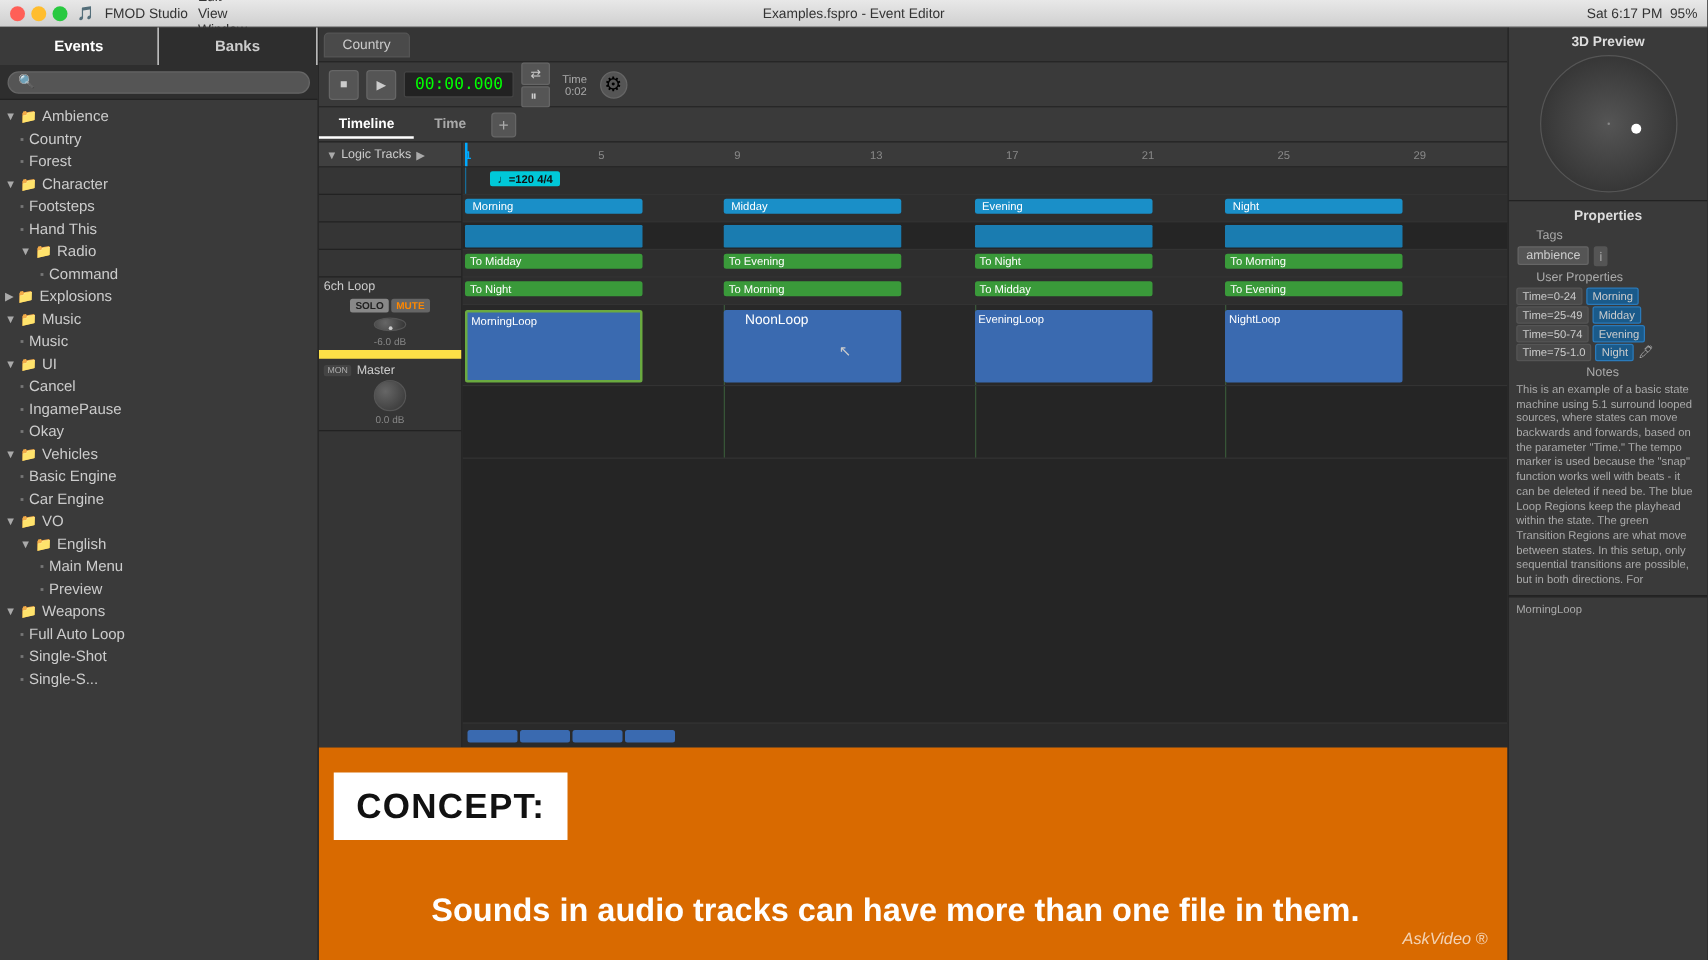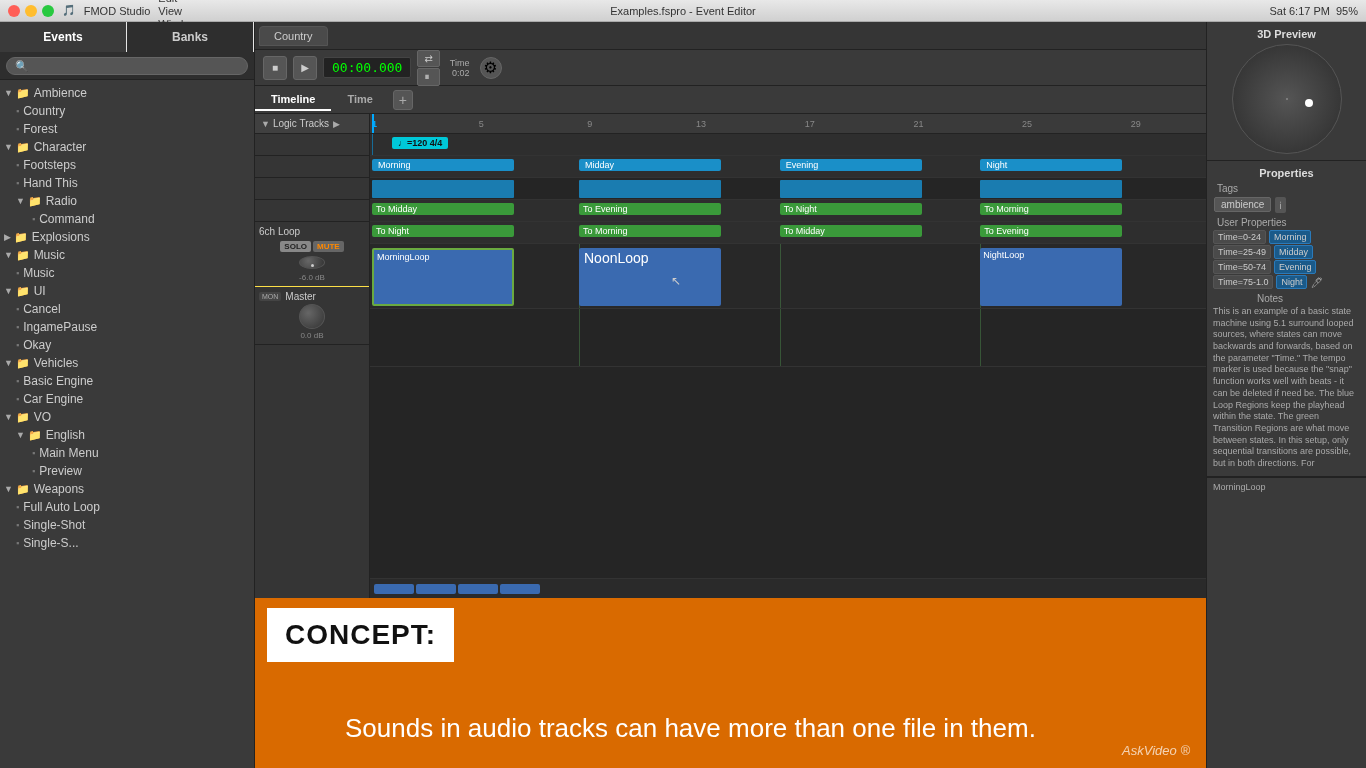--- a/index.html
+++ b/index.html
@@ -195,38 +195,38 @@
       height: 170px;
       background: #d96a00;
       display: flex;
       align-items: flex-start;
       padding: 0;
       position: relative;
       flex-shrink: 0;
     }
     .concept-box {
       background: white;
-      margin: 10px 12px;
+      margin: 20px 12px;
       padding: 8px 18px;
       font-size: 28px;
       font-weight: 900;
       color: #111;
       letter-spacing: 1px;
       height: 54px;
       display: flex;
       align-items: center;
       text-align: right;
     }
     .concept-text {
       position: absolute;
       bottom: 24px;
       left: 90px;
       font-size: 26px;
       color: #fff;
-      font-weight: 400;
+      font-weight: 700;
     }
     .askvideo-logo {
       position: absolute;
       bottom: 10px;
       right: 16px;
       font-size: 13px;
       color: rgba(255,255,255,0.7);
       font-style: italic;
     }
 
@@ -248,21 +248,21 @@
     .panel-title { font-size: 11px; font-weight: bold; color: #ddd; margin-bottom: 4px; text-align: center; }
     .preview-circle {
       width: 110px; height: 110px;
       border-radius: 50%;
       background: radial-gradient(circle, #555, #2a2a2a);
       border: 1px solid #555;
       margin: 0 auto;
       display: flex; align-items: center; justify-content: center;
       position: relative;
     }
-    .prop-label { font-size: 10px; color: #aaa; margin: 2px 4px; }
+    .prop-label { font-size: 10px; color: #aaa; margin: 2px 16px; }
     .prop-tag {
       background: #555; border: 1px solid #666; padding: 1px 6px;
       font-size: 10px; color: #ccc; border-radius: 2px; display: inline-block; margin: 1px;
     }
     .prop-row {
       display: flex; align-items: center; gap: 3px; margin: 1px 0;
     }
     .prop-value {
       background: #4a4a4a; border: 1px solid #555; padding: 1px 4px;
       font-size: 9px; color: #ccc; border-radius: 2px;
@@ -470,21 +470,21 @@
           <span style="color:#aaa;font-size:9px;margin-right:3px;">▼</span>
           <span style="font-size:10px;color:#ccc;">Logic Tracks</span>
           <span style="font-size:9px;color:#aaa;margin-left:4px;">▶</span>
         </div>
 
         <div style="height:22px;border-bottom:1px solid #222;"></div>
         <div style="height:22px;border-bottom:1px solid #222;"></div>
         <div style="height:22px;border-bottom:1px solid #222;"></div>
         <div style="height:22px;border-bottom:1px solid #222;"></div>
 
-        <div style="height:65px;border-bottom:1px solid #fde047;display:flex;flex-direction:column;align-items:center;justify-content:center;padding:4px;gap:4px;">
+        <div style="height:65px;border-bottom:7px solid #fde047;display:flex;flex-direction:column;align-items:center;justify-content:center;padding:4px;gap:4px;">
           <span style="font-size:10px;color:#ccc;align-self:flex-start;">6ch Loop</span>
           <div style="display:flex;gap:2px;">
             <span style="background:#888;color:#222;font-size:8px;font-weight:bold;padding:1px 4px;border-radius:2px;cursor:pointer;">SOLO</span>
             <span style="background:#666;color:#f80;font-size:8px;font-weight:bold;padding:1px 4px;border-radius:2px;cursor:pointer;">MUTE</span>
           </div>
           <div style="width:26px;height:26px;border-radius:50%;background:radial-gradient(circle at 35% 35%,#666,#333);border:1px solid #555;display:flex;align-items:center;justify-content:center;">
             <div style="width:3px;height:3px;background:#ccc;border-radius:50%;margin-top:6px;"></div>
           </div>
           <span style="font-size:8px;color:#888;">-6.0 dB</span>
         </div>
@@ -555,23 +555,26 @@
 
           <div style="position:absolute;left:25%;top:0;width:1px;height:100%;background:rgba(100,200,100,0.3);"></div>
           <div style="position:absolute;left:49%;top:0;width:1px;height:100%;background:rgba(100,200,100,0.3);"></div>
           <div style="position:absolute;left:73%;top:0;width:1px;height:100%;background:rgba(100,200,100,0.3);"></div>
 
           <div style="position:absolute;left:2px;top:4px;background:#3a6ab0;border:2px solid #6aaa40;width:17%;height:58px;border-radius:2px;overflow:hidden;cursor:pointer;">
             <div style="font-size:9px;color:#fff;padding:2px 3px;">MorningLoop</div>
           </div>
 
           <div style="position:absolute;left:25%;top:4px;background:#3a6ab0;width:17%;height:58px;border-radius:2px;overflow:hidden;cursor:pointer;">
-            <div style="font-size:14px;color:#fff;padding:2px 5px;">NoonLoop</div>
-          </div>
-
+            <div style="font-size:11px;color:#fff;padding:2px 17px;">NoonLoop</div>
+          </div>
+
+          <div style="position:absolute;left:49%;top:4px;background:#3a6ab0;width:17%;height:58px;border-radius:2px;overflow:hidden;cursor:pointer;">
+            <div style="font-size:9px;color:#fff;padding:2px 3px;">EveningLoop</div>
+          </div>
 
           <div style="position:absolute;left:73%;top:4px;background:#3a6ab0;width:17%;height:58px;border-radius:2px;overflow:hidden;cursor:pointer;">
             <div style="font-size:9px;color:#fff;padding:2px 3px;">NightLoop</div>
           </div>
 
           <div style="position:absolute;left:36%;top:30px;color:#ccc;font-size:12px;pointer-events:none;">↖</div>
         </div>
 
         <div style="height:58px;border-bottom:1px solid #333;position:relative;background:#252525;">
           <div style="position:absolute;left:25%;top:0;width:1px;height:100%;background:rgba(100,200,100,0.3);"></div>

